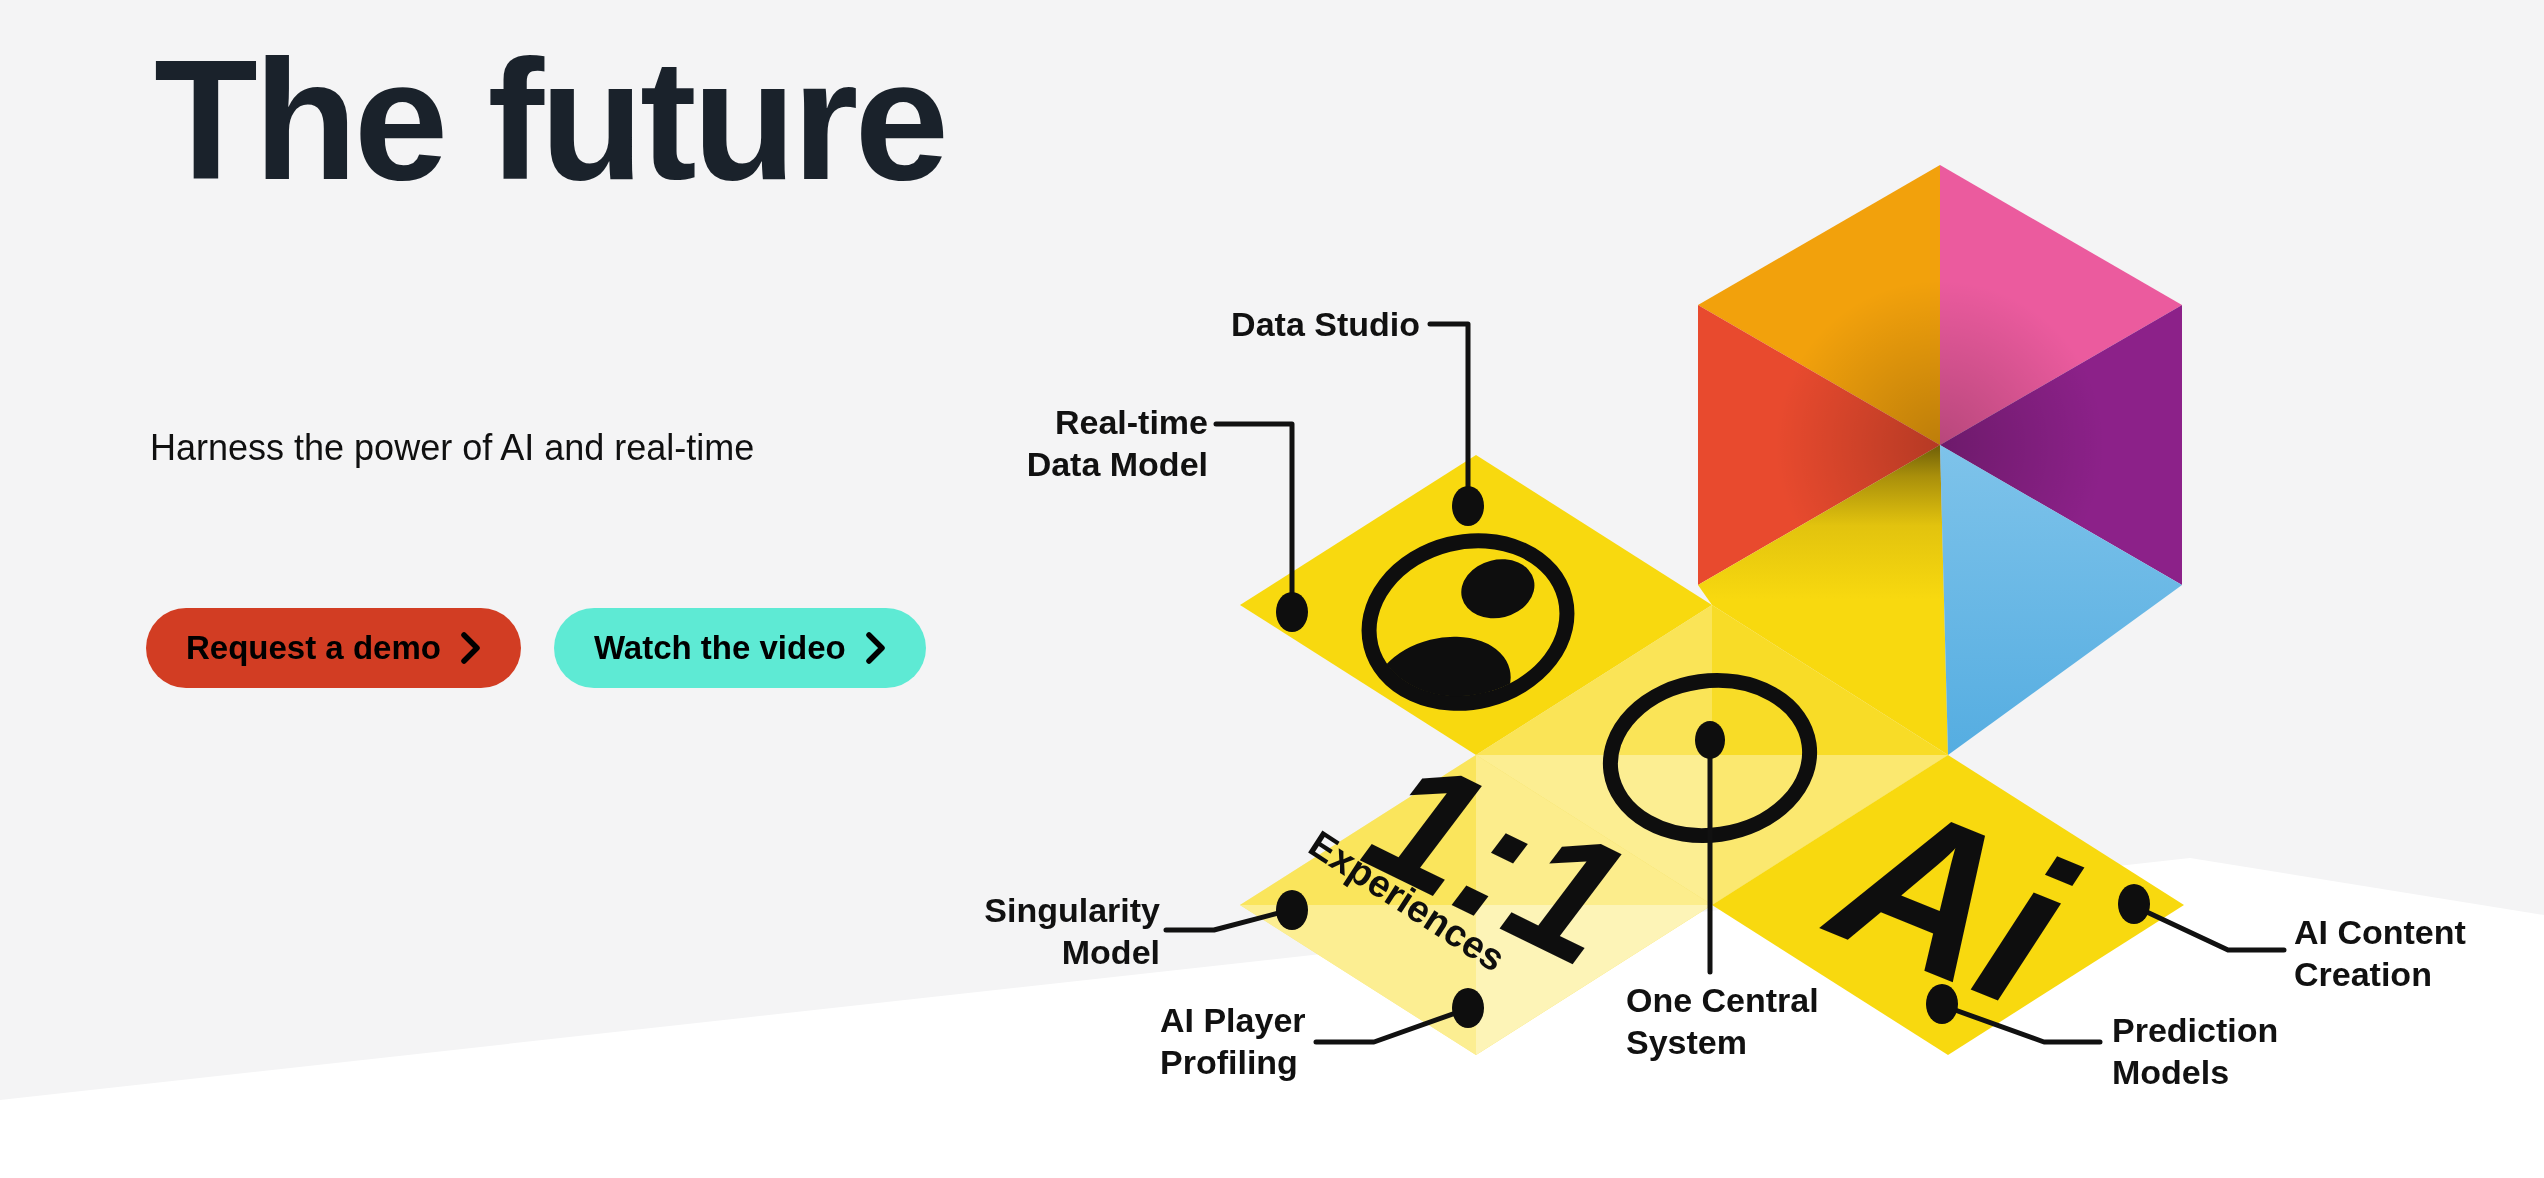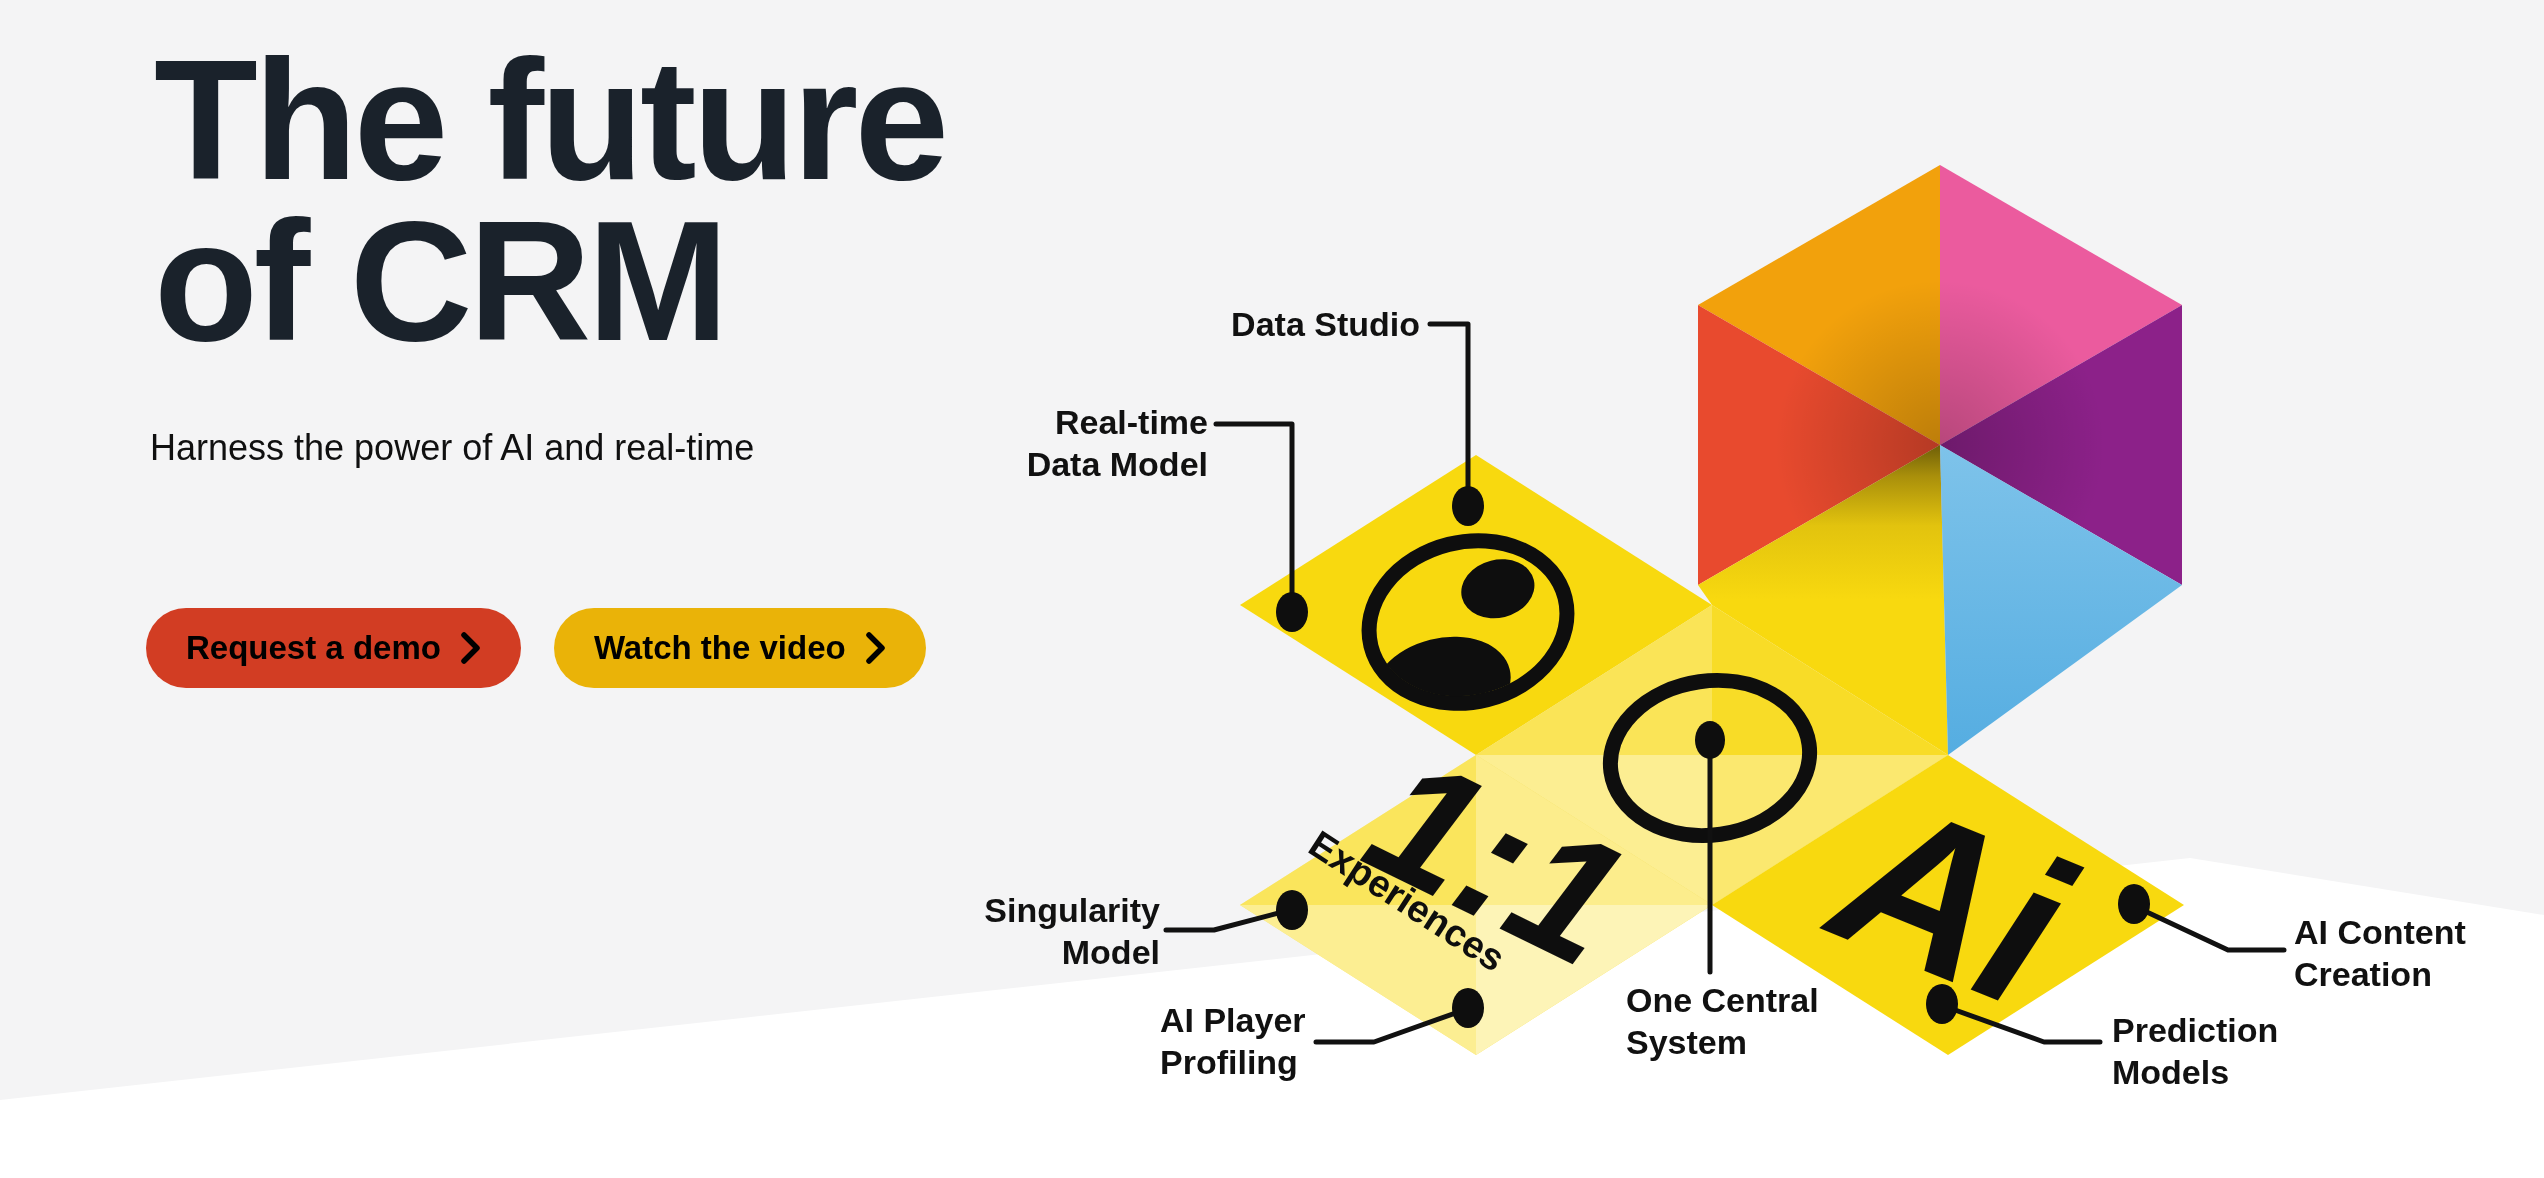--- a/index.html
+++ b/index.html
@@ -10,21 +10,21 @@
   .hero-text{position:absolute;left:154px;top:40px;}
   .hero-title{font-weight:bold;color:#1A222B;font-size:170px;line-height:161px;letter-spacing:-4px;}
   .hero-subtitle{position:absolute;left:150px;top:420px;font-size:36px;line-height:55px;color:#101010;}
   .cta-row{position:absolute;left:146px;top:608px;display:flex;gap:33px;}
   .btn{
     height:80px;border:none;border-radius:40px;display:flex;align-items:center;
     padding:0 40px;font-family:"Liberation Sans",sans-serif;
     font-size:33px;font-weight:bold;color:#000;cursor:pointer;white-space:nowrap;
   }
   .btn-primary{background:#D23D23;align-items:center;}
-  .btn-secondary{background:#eab308;}
+  .btn-secondary{background:#5eead4;}
   .btn .chev{margin-left:20px;display:block;}
   svg.illustration{position:absolute;left:0;top:0;}
   .lbl{font-size:34px;font-weight:bold;fill:#111111;}
   .tile-big{font-weight:bold;font-style:italic;fill:#0E0E0E;}
 </style>
 </head>
 <body>
 
 <div class="canvas">
 
@@ -155,21 +155,20 @@
       <g>
         <text class="lbl" x="2294" y="944">AI Content</text>
         <text class="lbl" x="2294" y="986">Creation</text>
       </g>
     </g>
   </svg>
 
   <div class="hero-text">
     <div class="hero-title">
       <div>The future</div>
-      <div>of CRM</div>
     </div>
   </div>
 
   <div class="hero-subtitle">
     <div>Harness the power of AI and real-time</div>
   </div>
 
   <div class="cta-row">
     <button class="btn btn-primary">
       <span>Request a demo</span>

